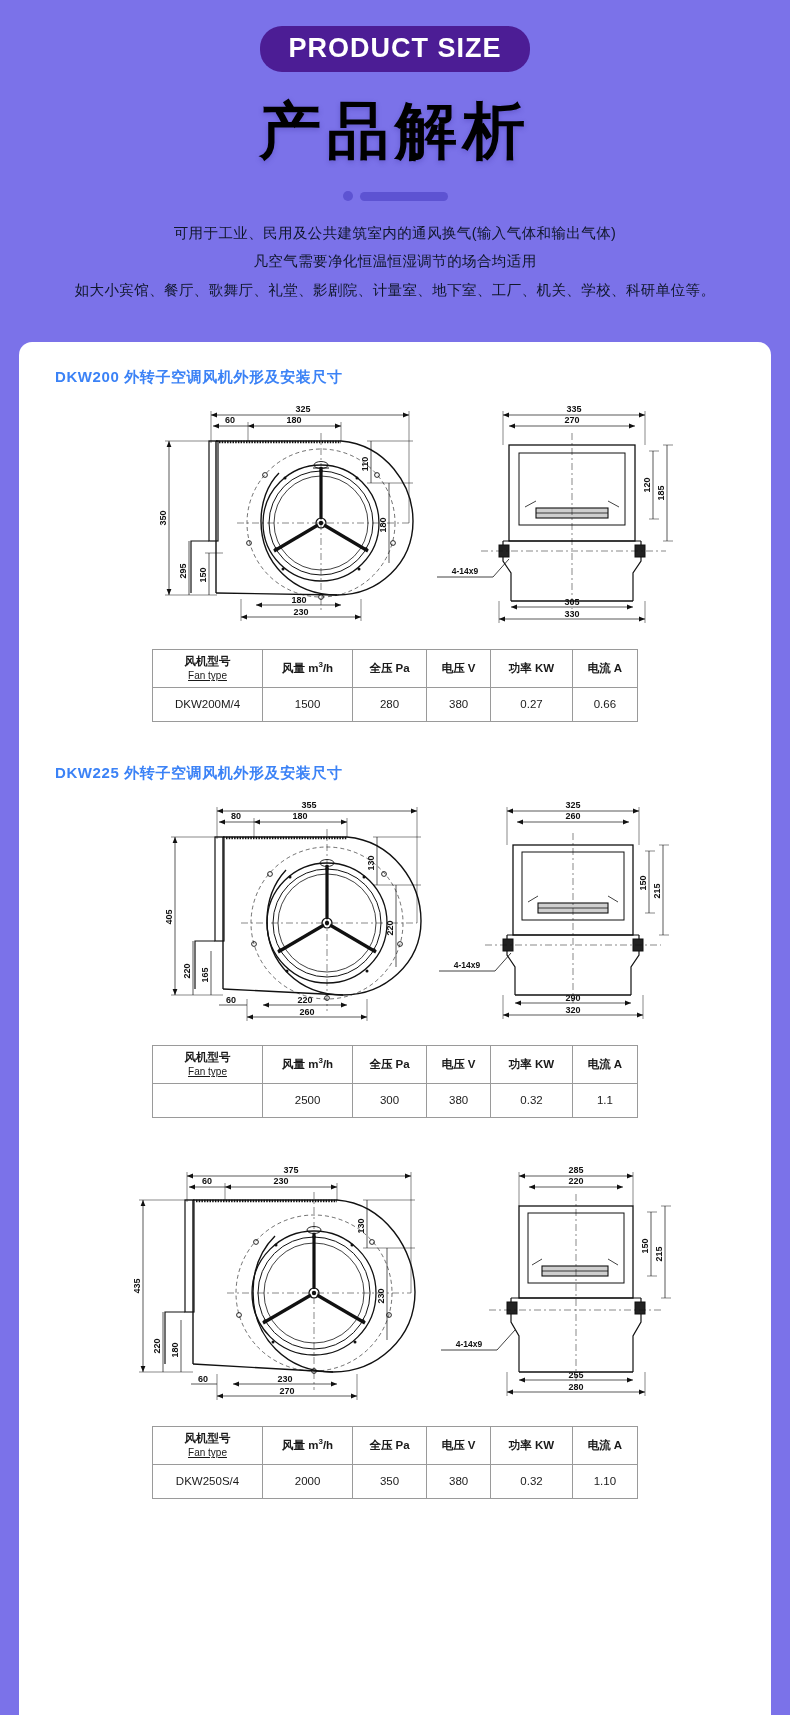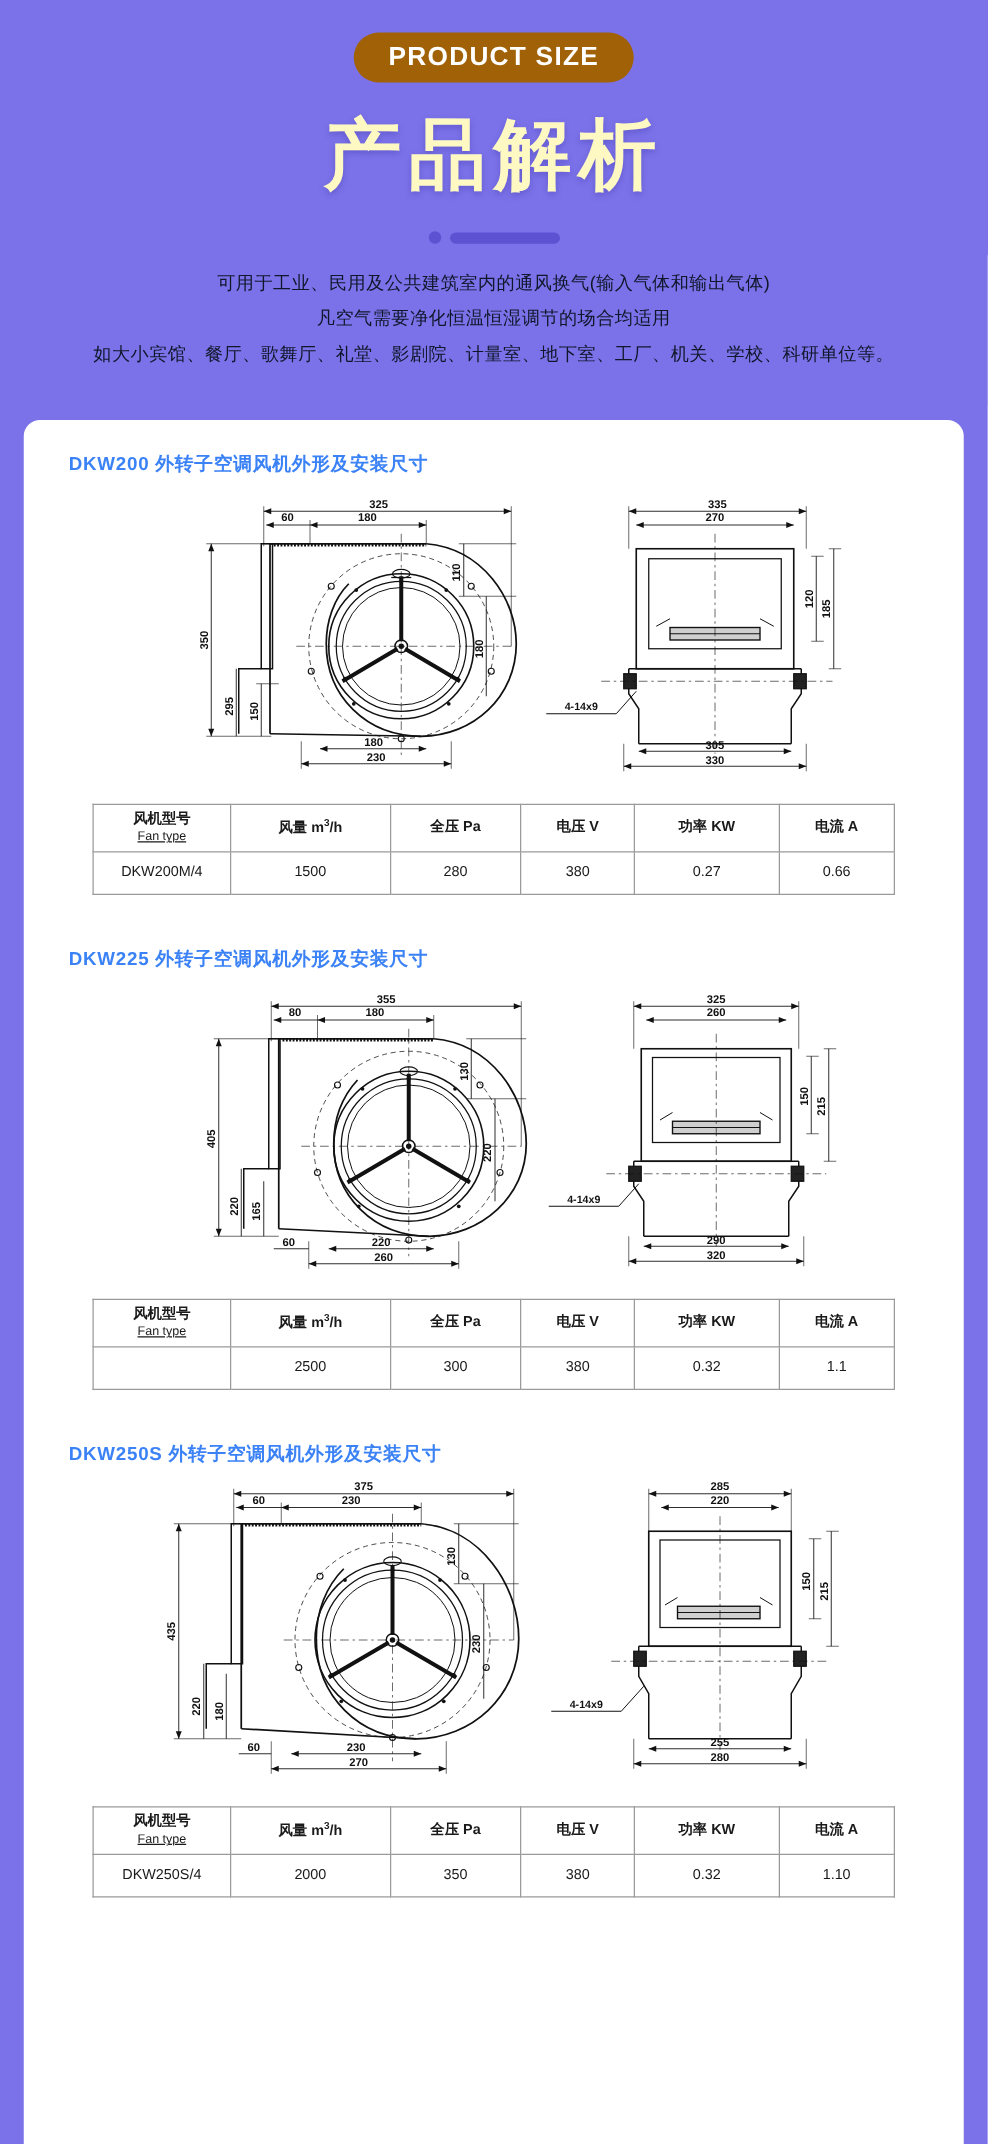--- a/index.html
+++ b/index.html
@@ -11,31 +11,31 @@
     width:790px;
     overflow-x:hidden;
   }
   .page { width:790px; position:relative; background:#7b72e9; }
 
   
   .hero { width:790px; padding-top:26px; padding-bottom:26px; text-align:center; background:#7b72e9; }
   .badge-wrap { display:flex; justify-content:center; }
   .badge {
     display:inline-block;
-    background:#a16207;
+    background:#4c1d95;
     color:#ffffff;
-    font-size:21px;
+    font-size:27px;
     font-weight:bold;
     letter-spacing:1px;
     padding:9px 28px 10px 28px;
     border-radius:22px;
     line-height:1;
   }
   .hero-title {
-    color:#fef9c3;
+    color:#000000;
     font-size:62px;
     font-weight:bold;
     letter-spacing:6px;
     margin-top:26px;
     line-height:1.05;
     text-shadow:0 2px 5px rgba(60,50,160,.35);
   }
   .divider { display:flex; justify-content:center; align-items:center; margin-top:28px; gap:7px; }
   .dot { width:10px; height:10px; border-radius:50%; background:#5d53d2; display:block; }
   .bar { width:88px; height:9px; border-radius:5px; background:#5d53d2; display:block; }
@@ -58,21 +58,21 @@
     font-weight:bold;
     letter-spacing:.6px;
     padding-left:14px;
     margin-bottom:6px;
   }
   .drawing-area { position:relative; width:100%; }
   .drawing-svg { display:block; width:100%; }
 
   
   table.spec {
-    width:642px;
+    width:486px;
     margin:16px auto 0 auto;
     border-collapse:collapse;
     font-size:11.5px;
     color:#1a1a1a;
   }
   table.spec th, table.spec td {
     border:1px solid #9a9a9a;
     text-align:center;
     vertical-align:middle;
     height:34px;
@@ -449,21 +449,20 @@
             <td>0.32</td>
             <td>1.1</td>
           </tr>
         </tbody>
       </table>
     </div>
 
     <div class="sec-gap"></div>
 
     <div class="section">
-      <div class="section-title">DKW250S 外转子空调风机外形及安装尺寸</div>
       <div class="drawing-area">
         <svg class="drawing-svg" viewBox="0 0 708 250" xmlns="http://www.w3.org/2000/svg">
           <g stroke="#111" fill="none" stroke-width="0.9" font-family="Liberation Sans, sans-serif" font-size="9" font-weight="bold">
 
             <path d="M152 40 L152 204" stroke-width="1.4"></path>
             <path d="M152 40 L296 40" stroke-width="1.4"></path>
             <path d="M296 40 C 344 44, 374 90, 374 132 C 374 178, 336 212, 292 212 C 246 212, 212 178, 212 132 C 212 110, 220 90, 234 76" stroke-width="1.4"></path>
             <path d="M152 204 L292 212" stroke-width="1.4"></path>
             <rect x="144" y="40" width="9" height="112" stroke-width="1.2"></rect>
             <path d="M144 152 L124 152 L124 204" stroke-width="1.2"></path>

